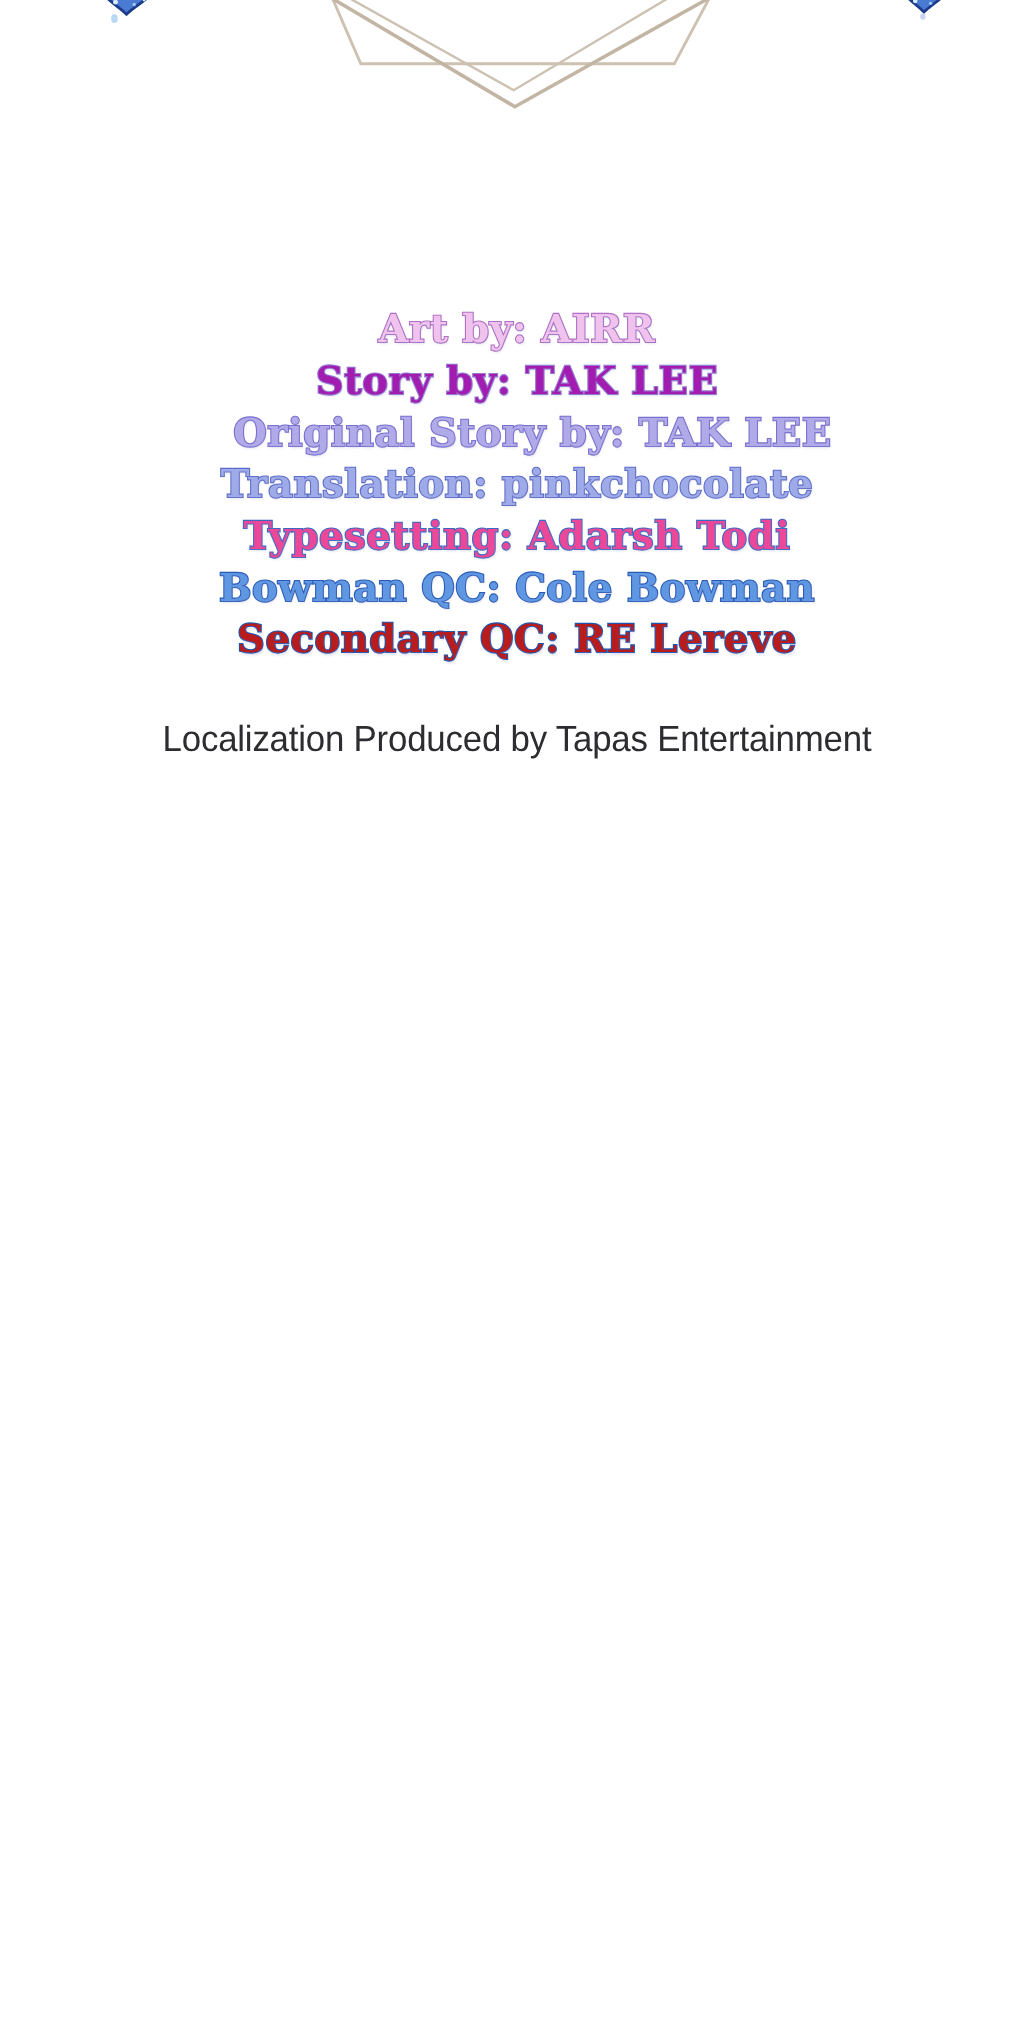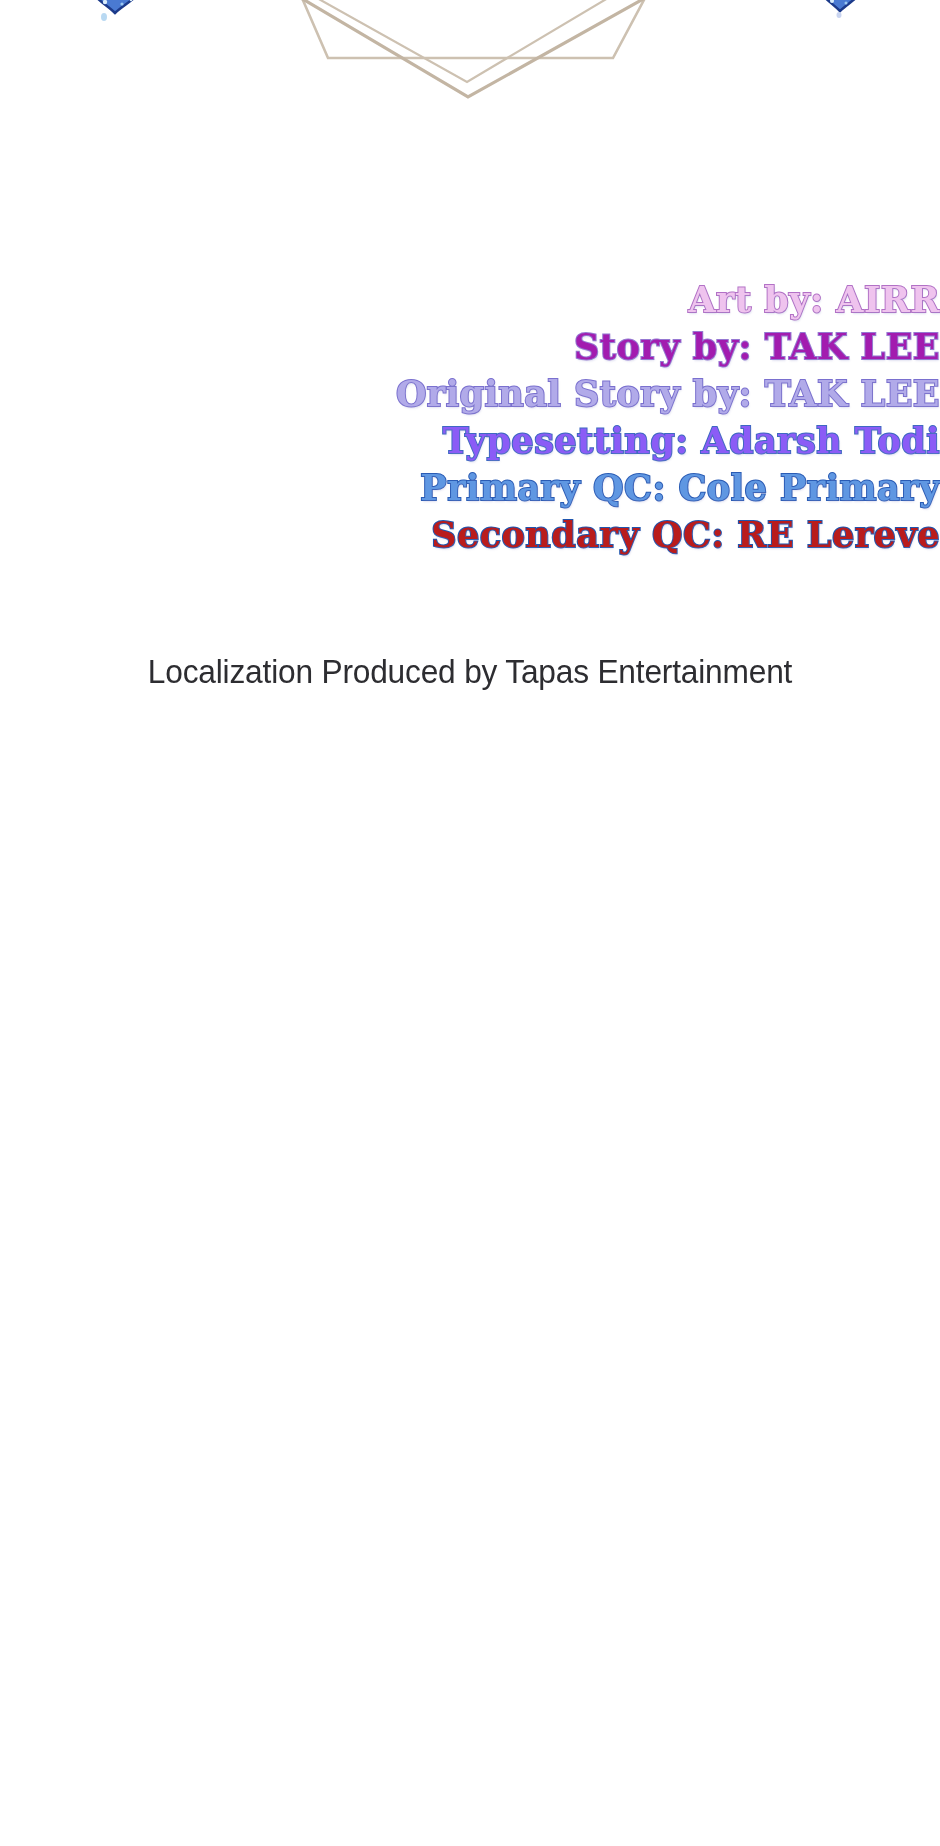--- a/index.html
+++ b/index.html
@@ -16,21 +16,21 @@
     position: absolute;
     top: 0;
     left: 0;
     display: block;
   }
   .credits-block {
     position: absolute;
     top: 276px;
     left: 0;
     width: 100%;
-    text-align: right;
+    text-align: center;
   }
   .credit-line {
     font-family: "DejaVu Serif", serif;
     font-weight: 700;
     font-size: 35px;
     line-height: 47px;
     letter-spacing: 0.5px;
     paint-order: stroke fill;
     text-shadow: 1px 2px 2px rgba(140, 140, 200, 0.25);
     white-space: nowrap;
@@ -77,20 +77,21 @@
       <circle cx="832" cy="1" r="2" fill="#d9ecfb"></circle>
       <circle cx="846" cy="3" r="1.5" fill="#9cc8f0"></circle>
       <ellipse cx="839" cy="15" rx="2.5" ry="3" fill="#c9d4f0"></ellipse>
     </g>
   </svg>
 
   <div class="credits-block">
     <div class="credit-line" style="color: rgb(239, 195, 238); -webkit-text-stroke: 2px rgb(178, 113, 198);">Art by: AIRR</div>
     <div class="credit-line" style="color: #a21caf; -webkit-text-stroke: 2px rgb(150, 120, 210);">Story by: TAK LEE</div>
     <div class="credit-line" style="color: rgb(177, 170, 233); margin-left: 28px; -webkit-text-stroke: 2px rgb(122, 112, 207);">Original Story by: TAK LEE</div>
-    <div class="credit-line" style="color: #8b5cf6; -webkit-text-stroke: 2px rgb(62, 105, 194);">Typesetting: Adarsh Todi</div>
-    <div class="credit-line" style="color: rgb(95, 151, 226); -webkit-text-stroke: 2px rgb(42, 92, 181);">Primary QC: Cole Primary</div>
+    <div class="credit-line" style="color: rgb(159, 171, 232); -webkit-text-stroke: 2px rgb(94, 111, 201);">Translation: pinkchocolate</div>
+    <div class="credit-line" style="color: #ec4899; -webkit-text-stroke: 2px rgb(62, 105, 194);">Typesetting: Adarsh Todi</div>
+    <div class="credit-line" style="color: rgb(95, 151, 226); -webkit-text-stroke: 2px rgb(42, 92, 181);">Bowman QC: Cole Bowman</div>
     <div class="credit-line" style="color: #b91c1c; -webkit-text-stroke: 2px rgb(31, 85, 174);">Secondary QC: RE Lereve</div>
   </div>
 
   <div class="localization-line" style="color: rgb(45, 45, 49);">Localization Produced by Tapas Entertainment</div>
 
 </div>
 
 </body></html>

